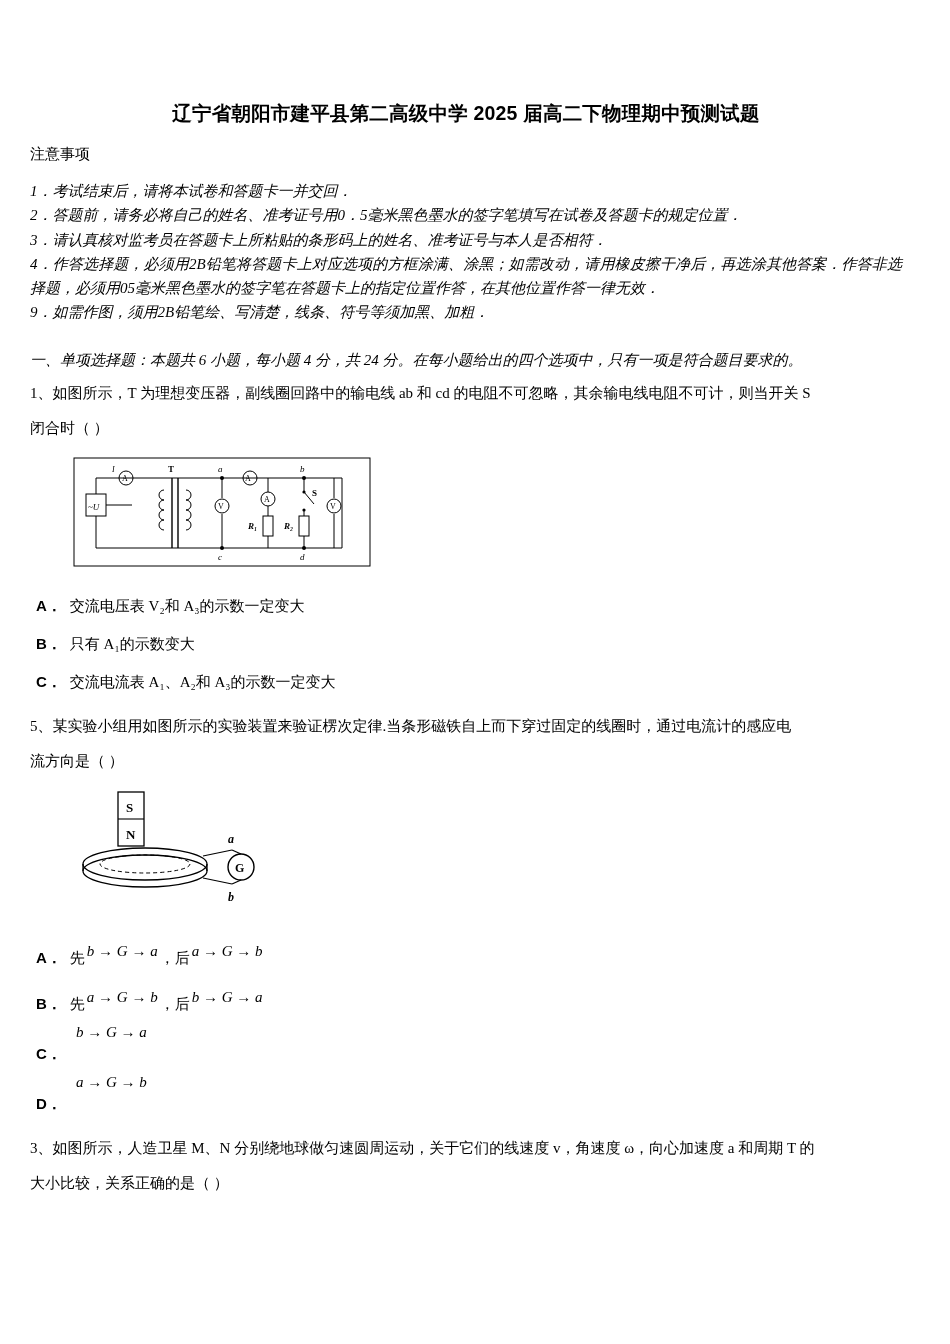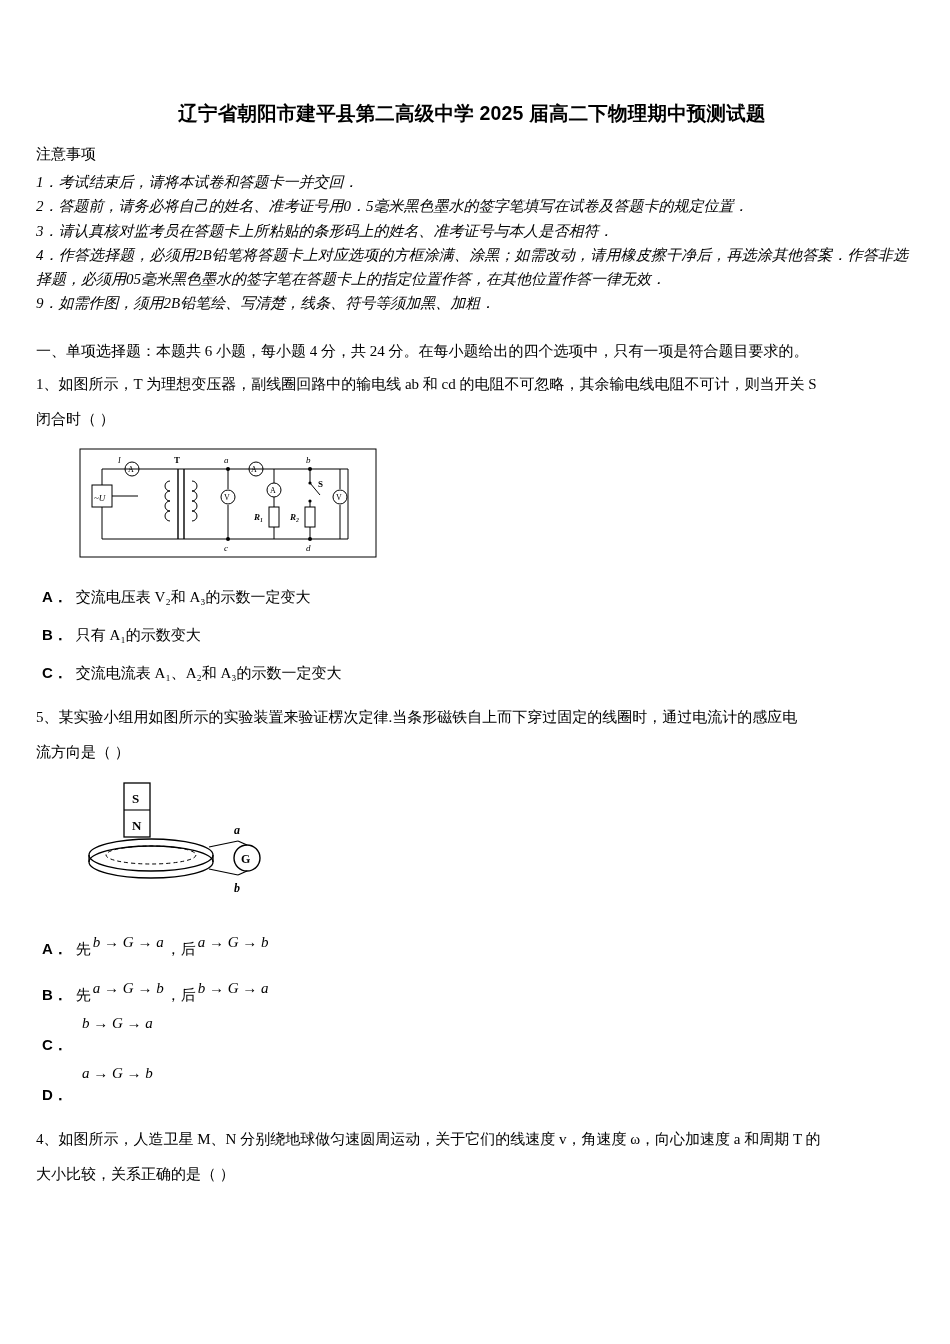--- a/index.html
+++ b/index.html
@@ -17,50 +17,51 @@
   }
   .page {
     position: absolute;
     left: 0; top: 0;
     width: 950px;
     height: 1344px;
     padding: 0;
   }
   .content {
     position: absolute;
-    left: 36px;
+    left: 30px;
     top: 100px;
     width: 872px;
   }
   .doc-title {
     font-family: "Liberation Sans", sans-serif;
     font-weight: bold;
     font-size: 19.5px;
     text-align: center;
     letter-spacing: 0.2px;
     margin: 0 0 18px 0;
     white-space: nowrap;
   }
   .notice-head {
     font-size: 15px;
     font-family: Liberation Mono, monospace;
-    margin: 0 0 6px 0;
+    margin: 0 0 15px 0;
   }
   .notice-item {
     font-size: 15px;
     line-height: 1.62;
     margin: 0;
     text-align: justify;
     font-style: italic;
   }
   .section-head {
     font-size: 15px;
     line-height: 1.75;
     margin: 22px 0 0 0;
     text-align: justify;
+    font-style: italic;
   }
   .q-text {
     font-size: 15px;
     line-height: 1.95;
     margin: 6px 0 0 0;
     text-align: justify;
   }
   .opt {
     font-size: 15px;
     line-height: 1.6;
@@ -266,17 +267,17 @@
     <div class="opt-math2">
       <div class="mexp-line">b → G → a</div>
       <span class="lbl">C．</span>
     </div>
 
     <div class="opt-math2">
       <div class="mexp-line">a → G → b</div>
       <span class="lbl">D．</span>
     </div>
 
-    <p class="q-text" style="margin-top:20px;">4、如图所示，人造卫星 M、N 分别绕地球做匀速圆周运动，关于它们的线速度 v，角速度 ω，向心加速度 a 和周期 T 的</p>
+    <p class="q-text" style="margin-top:20px;">3、如图所示，人造卫星 M、N 分别绕地球做匀速圆周运动，关于它们的线速度 v，角速度 ω，向心加速度 a 和周期 T 的</p>
     <p class="q-text">大小比较，关系正确的是（      ）</p>
 
   </div>
 </div>
 
 </body></html>

